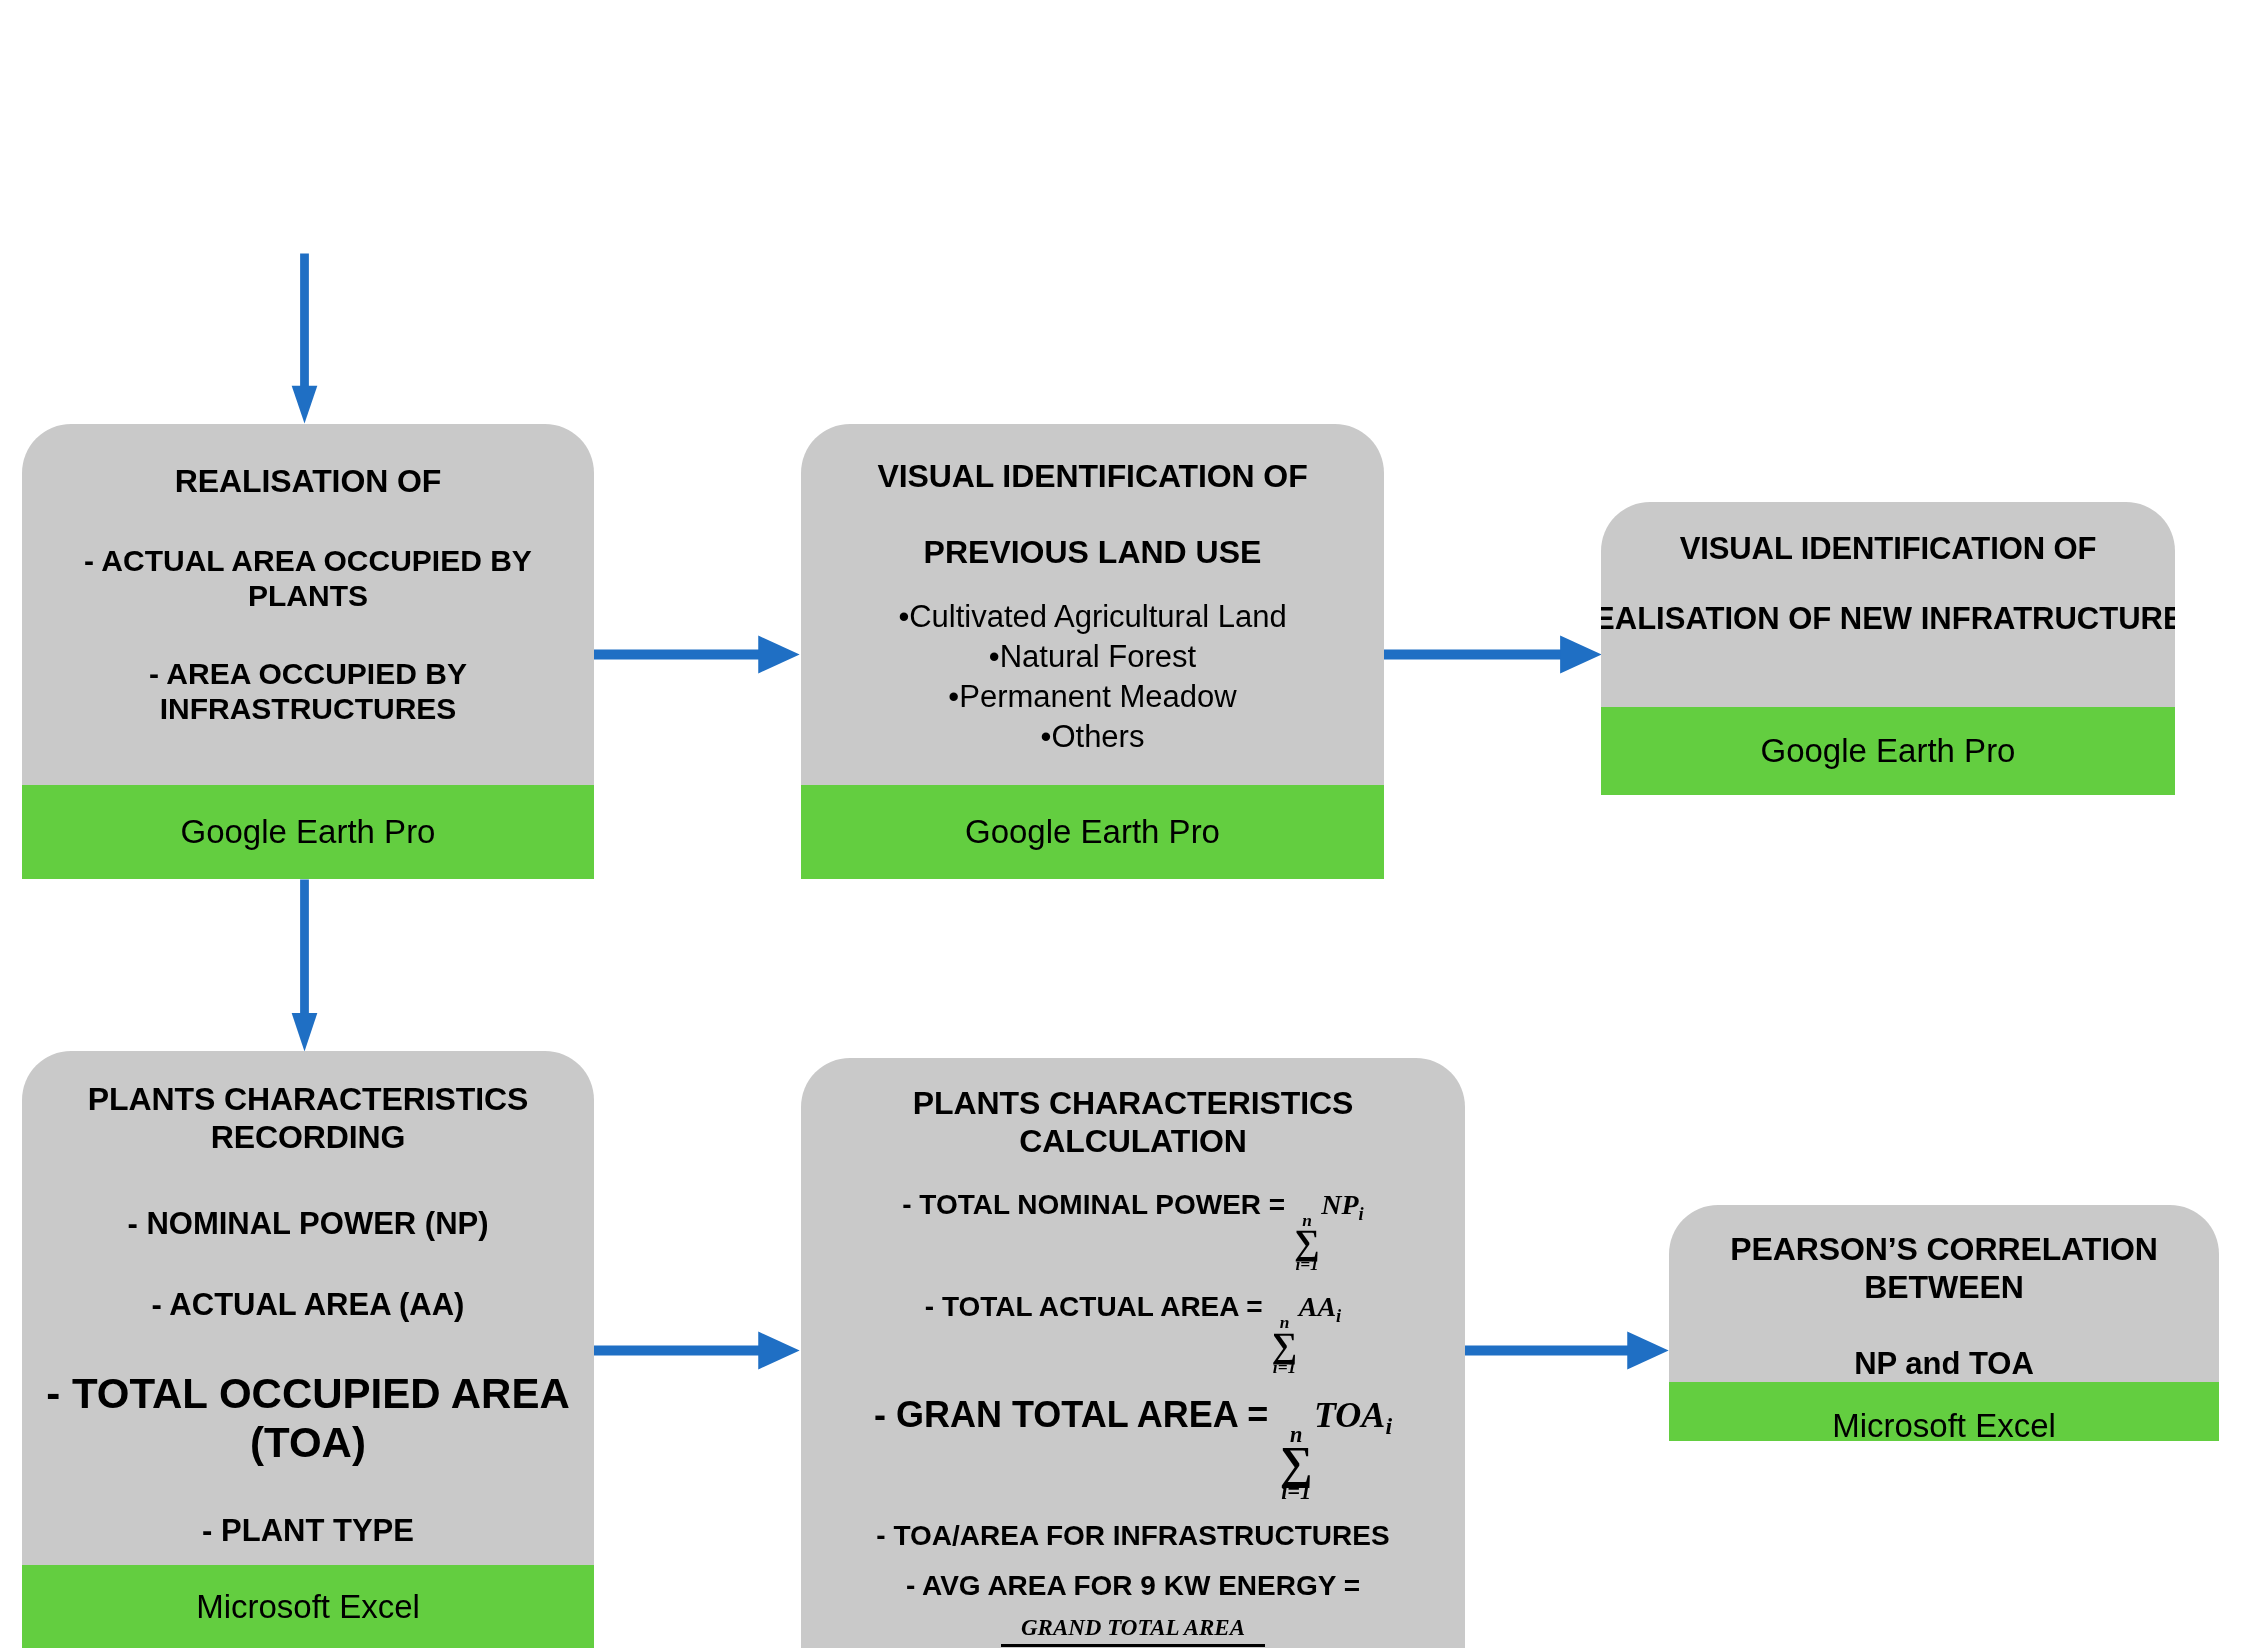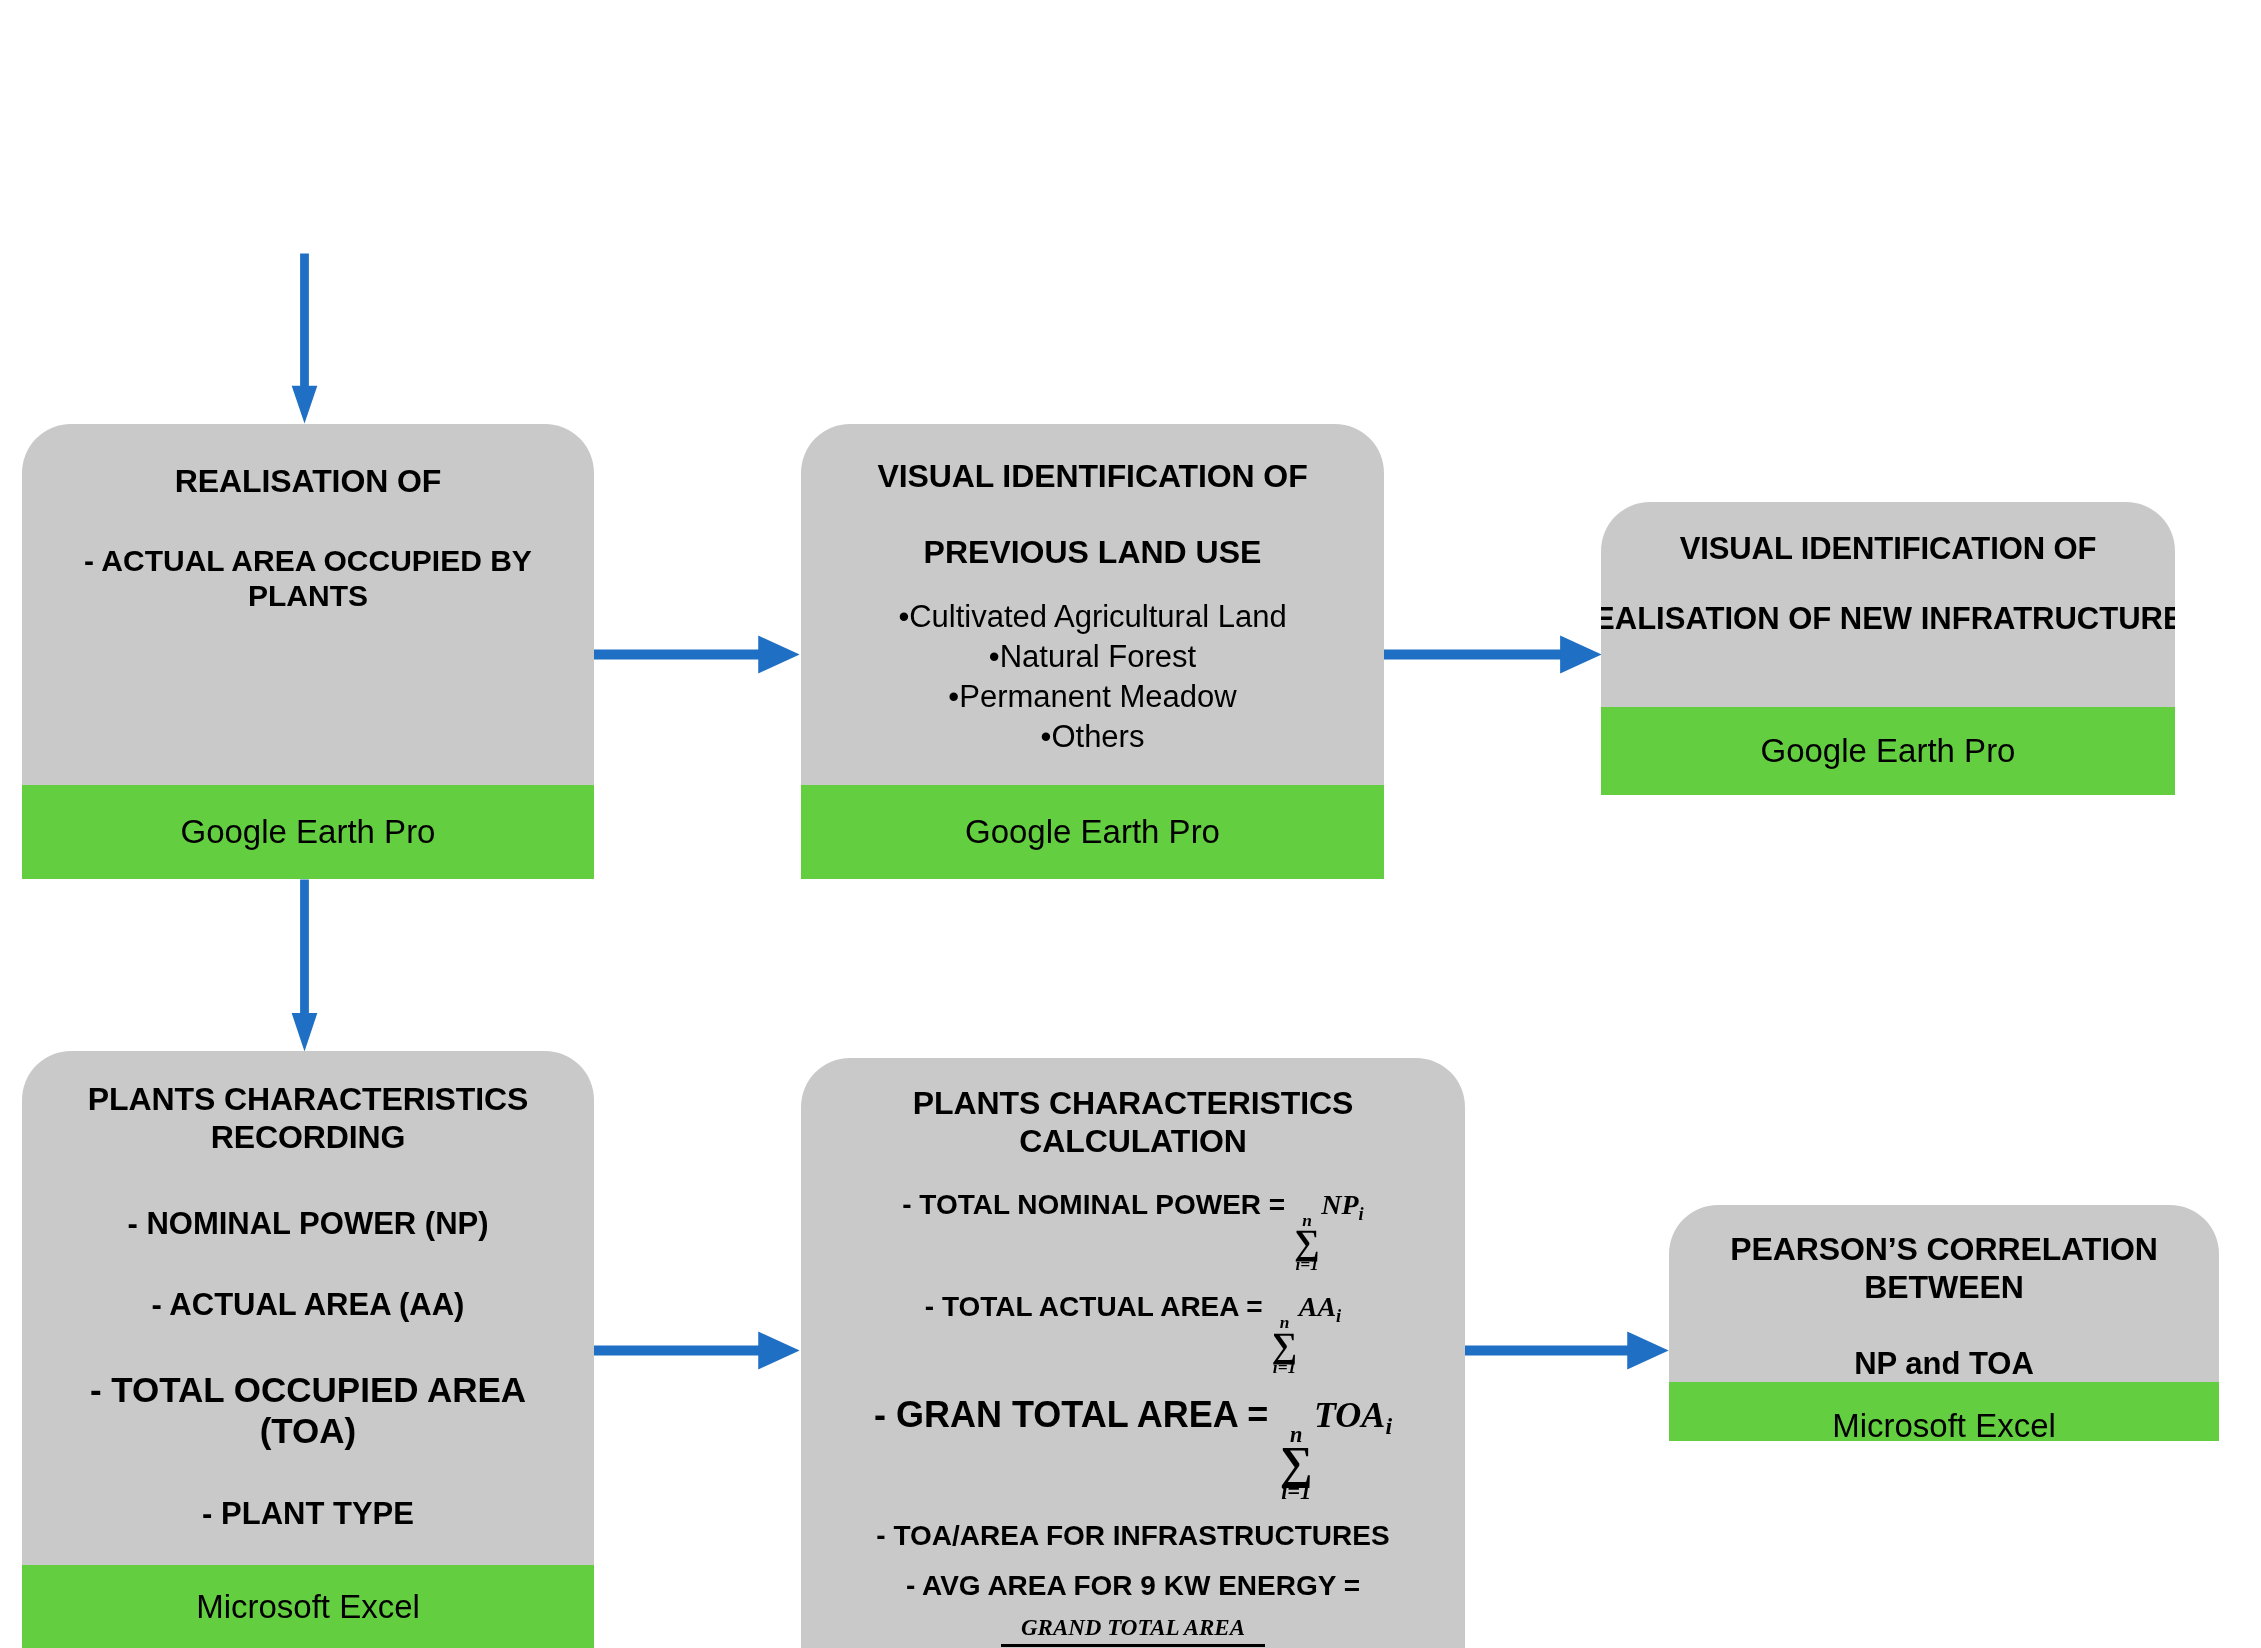--- a/index.html
+++ b/index.html
@@ -123,20 +123,24 @@
     <svg width="27" height="173" viewBox="0 0 40 255">
       <line x1="20" y1="0" x2="20" y2="210" stroke="#1f6fc4" stroke-width="13"></line>
       <polygon points="20,252 1,196 39,196" fill="#1f6fc4"></polygon>
     </svg>
   </div>
 
   <div class="node" style="left:22px; top:424px; width:572px; height:455px;">
     <div class="node-body" style="justify-content:flex-start;">
       <div class="title" style="font-size:32px; margin-top:39px;">REALISATION OF</div>
       <div class="sub" style="font-size:30px; margin-top:42px;">- ACTUAL AREA OCCUPIED BY PLANTS</div>
+      <div class="sub" style="font-size:30px; margin-top:42px;">
+        <span>- AREA OCCUPIED BY</span><br>
+        <span>INFRASTRUCTURES</span>
+      </div>
     </div>
     <div class="node-tool" style="height:94px; font-size:33px;">
       <span>Google Earth Pro</span>
     </div>
   </div>
 
   <div class="arrow" style="left:594px; top:632px; width:207px; height:45px;">
     <svg width="207" height="45" viewBox="0 0 305 66">
       <line x1="0" y1="33" x2="252" y2="33" stroke="#1f6fc4" stroke-width="15"></line>
       <polygon points="303,33 242,5 242,61" fill="#1f6fc4"></polygon>
@@ -184,21 +188,21 @@
   </div>
 
   <div class="node" style="left:22px; top:1051px; width:572px; height:598px;">
     <div class="node-body" style="justify-content:flex-start;">
       <div class="title" style="font-size:32px; margin-top:30px;">
         <span>PLANTS CHARACTERISTICS</span><br>
         <span>RECORDING</span>
       </div>
       <div class="sub" style="font-size:31px; margin-top:49px;">- NOMINAL POWER (NP)</div>
       <div class="sub" style="font-size:31px; margin-top:45px;">- ACTUAL AREA (AA)</div>
-      <div class="sub" style="font-size:35px; margin-top:45px;">- TOTAL OCCUPIED AREA (TOA)</div>
+      <div class="sub" style="font-size:42px; margin-top:45px;">- TOTAL OCCUPIED AREA (TOA)</div>
       <div class="sub" style="font-size:31px; margin-top:45px;">- PLANT TYPE</div>
     </div>
     <div class="node-tool" style="height:84px; font-size:33px;">
       <span>Microsoft Excel</span>
     </div>
   </div>
 
   <div class="arrow" style="left:594px; top:1328px; width:207px; height:45px;">
     <svg width="207" height="45" viewBox="0 0 305 66">
       <line x1="0" y1="33" x2="252" y2="33" stroke="#1f6fc4" stroke-width="15"></line>

